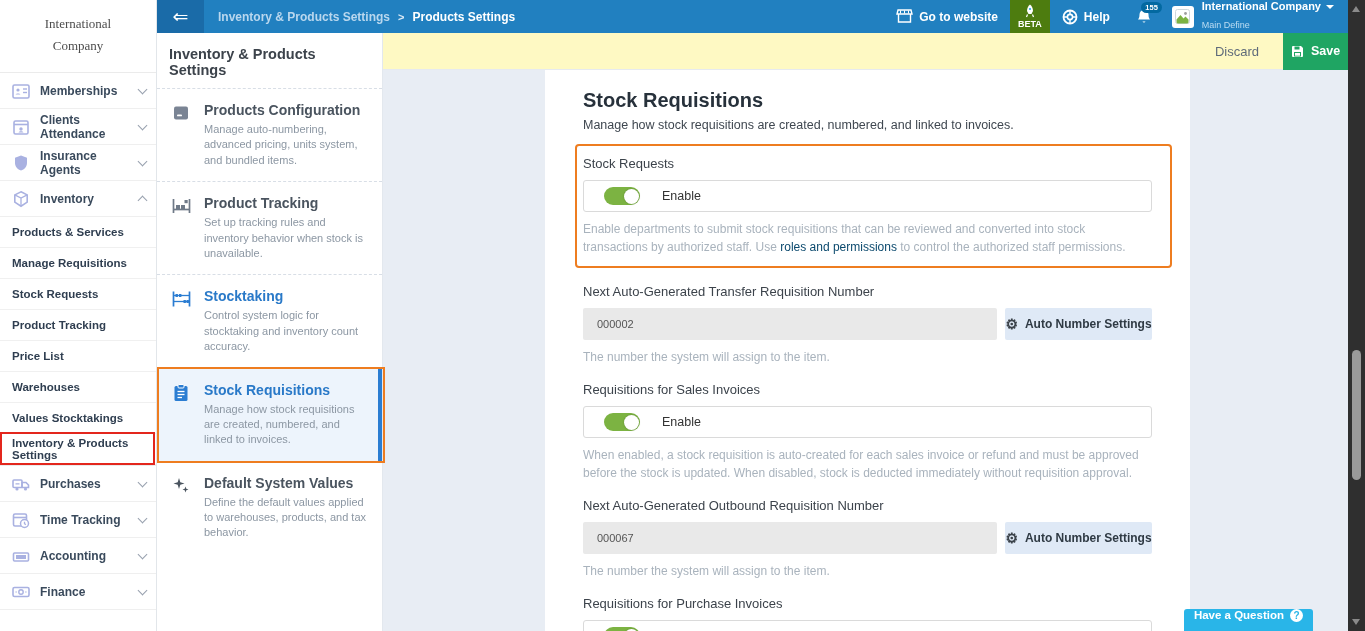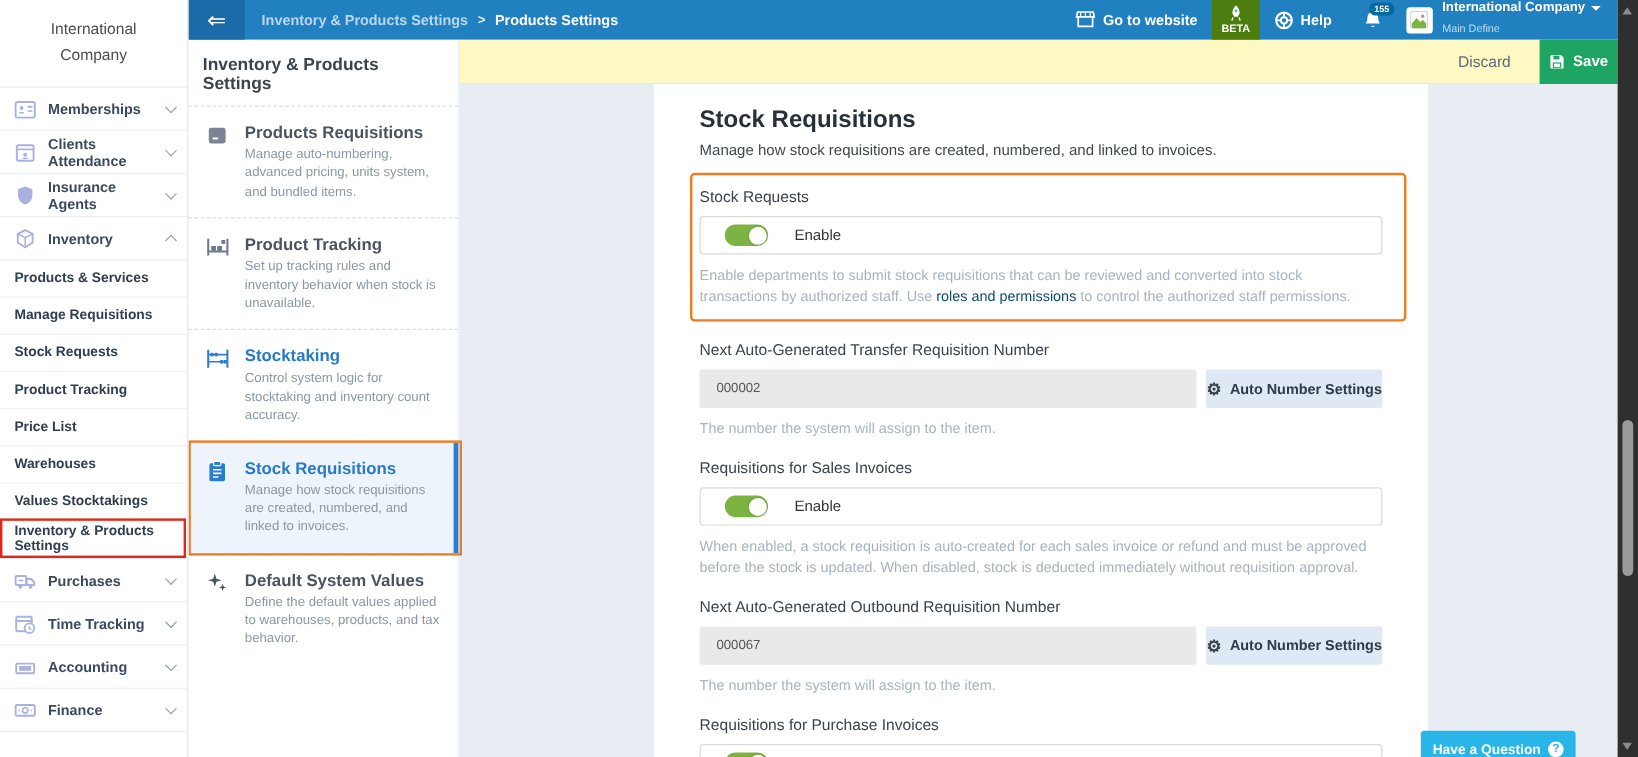--- a/index.html
+++ b/index.html
@@ -3,21 +3,21 @@
 <meta charset="utf-8">
 <style>
   * { margin:0; padding:0; box-sizing:border-box; }
   html,body { width:1365px; height:631px; overflow:hidden; }
   body { font-family:"Liberation Sans", sans-serif; background:#fff; position:relative; }
 
   
   .sidebar { position:absolute; left:0; top:0; width:157px; height:631px; background:#fff;
              border-right:1px solid #e2e6ea; z-index:5; }
   .company-logo { padding:13px 8px 0; text-align:center; font-size:13px; color:#4d4d4d;
-                  line-height:1.7; height:72px; }
+                  line-height:1.7; height:72px;font-family:Liberation Serif, serif; }
   .nav-top { border-top:1px solid #ebebeb; }
   .nav-item { height:36px; display:flex; align-items:center; padding:0 10px 0 11px;
               border-bottom:1px solid #efefef; cursor:pointer; }
   .nav-item .nico { width:20px; height:20px; flex:0 0 20px; color:#a9b1e1; margin-right:9px; }
   .nav-item .nlabel { flex:1; font-size:12px; font-weight:bold; color:#3a4a5c; }
   .chev { width:7px; height:7px; border-right:1.6px solid #97a0ae; border-bottom:1.6px solid #97a0ae;
           transform:rotate(45deg); margin-top:-3px; }
   .chev.up { transform:rotate(-135deg); margin-top:4px; }
   .subnav .sub-item { height:31px; display:flex; align-items:center; padding:0 8px 0 12px;
                       border-bottom:1px solid #f0f0f0; font-size:11.5px; font-weight:bold;
@@ -97,21 +97,21 @@
   .num-input { flex:1; height:32px; background:#e9e9e9; border:none; border-radius:2px;
                font-family:"Liberation Sans", sans-serif; font-size:11px; color:#555; padding:0 14px; }
   .auto-btn { flex:0 0 147px; height:32px; background:#dfe9f6; border:none; border-radius:2px;
               font-family:"Liberation Sans", sans-serif; font-size:12px; font-weight:bold; color:#2f3a44;
               display:flex; align-items:center; justify-content:center; gap:7px; cursor:pointer; }
   .gear { font-size:14px; color:#3c434b; line-height:1; }
 
   
   .question-btn { position:absolute; right:52px; bottom:0; height:22px; background:#29b5e8; color:#fff;
                   font-size:11.5px; font-weight:bold; border:none; border-radius:3px 3px 0 0;
-                  display:flex; align-items:flex-end; gap:6px; padding:0 10px; z-index:6; cursor:pointer;
+                  display:flex; align-items:flex-start; gap:6px; padding:0 10px; z-index:6; cursor:pointer;
                   font-family:"Liberation Sans", sans-serif;margin-top:26px; }
   .qmark { width:13px; height:13px; border-radius:50%; background:#fff; color:#29b5e8; font-size:10px;
            display:flex; align-items:center; justify-content:center; }
 
   
   .scrollbar { position:absolute; right:0; top:0; width:17px; height:631px; background:#2f2f2f; z-index:10; }
   .sb-up { position:absolute; top:6px; left:4px; width:0; height:0; border-left:4.5px solid transparent;
            border-right:4.5px solid transparent; border-bottom:6px solid #8a8a8a; cursor:pointer; }
   .sb-down { position:absolute; bottom:6px; left:4px; width:0; height:0; border-left:4.5px solid transparent;
              border-right:4.5px solid transparent; border-top:6px solid #8a8a8a; cursor:pointer; }
@@ -341,21 +341,21 @@
   <div class="sp-header">Inventory &amp; Products Settings</div>
 
   <div class="sp-item">
     <span class="spico">
       <svg width="20" height="20" viewBox="0 0 20 20">
           <rect x="3" y="3.5" width="14" height="13" rx="2" fill="#7a8494"></rect>
           <rect x="6" y="11.5" width="5" height="1.8" rx="0.9" fill="#fff"></rect>
         </svg>
     </span>
     <span>
-      <div class="sp-title">Products Requisitions</div>
+      <div class="sp-title">Products Configuration</div>
       <div class="sp-desc">Manage auto-numbering, advanced pricing, units system, and bundled items.</div>
     </span>
   </div>
 
   <div class="sp-item">
     <span class="spico">
       <svg width="21" height="20" viewBox="0 0 21 20">
           <path d="M2.5 3v14M18.5 3v14" stroke="#6f7a88" stroke-width="1.7"></path>
           <line x1="2.5" y1="13.5" x2="18.5" y2="13.5" stroke="#6f7a88" stroke-width="1.7"></line>
           <rect x="5" y="9" width="4" height="4" fill="#6f7a88"></rect>

